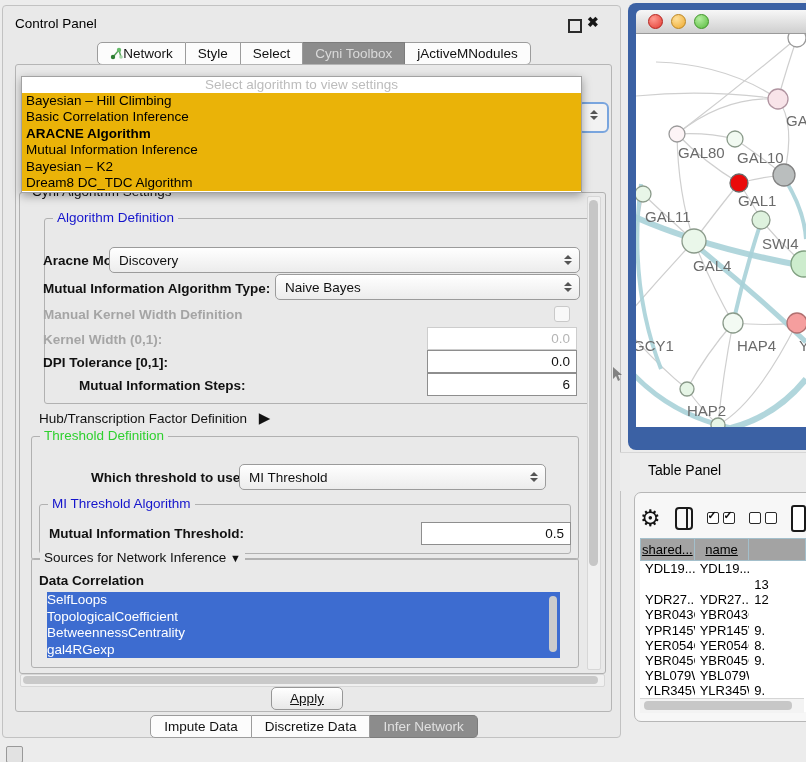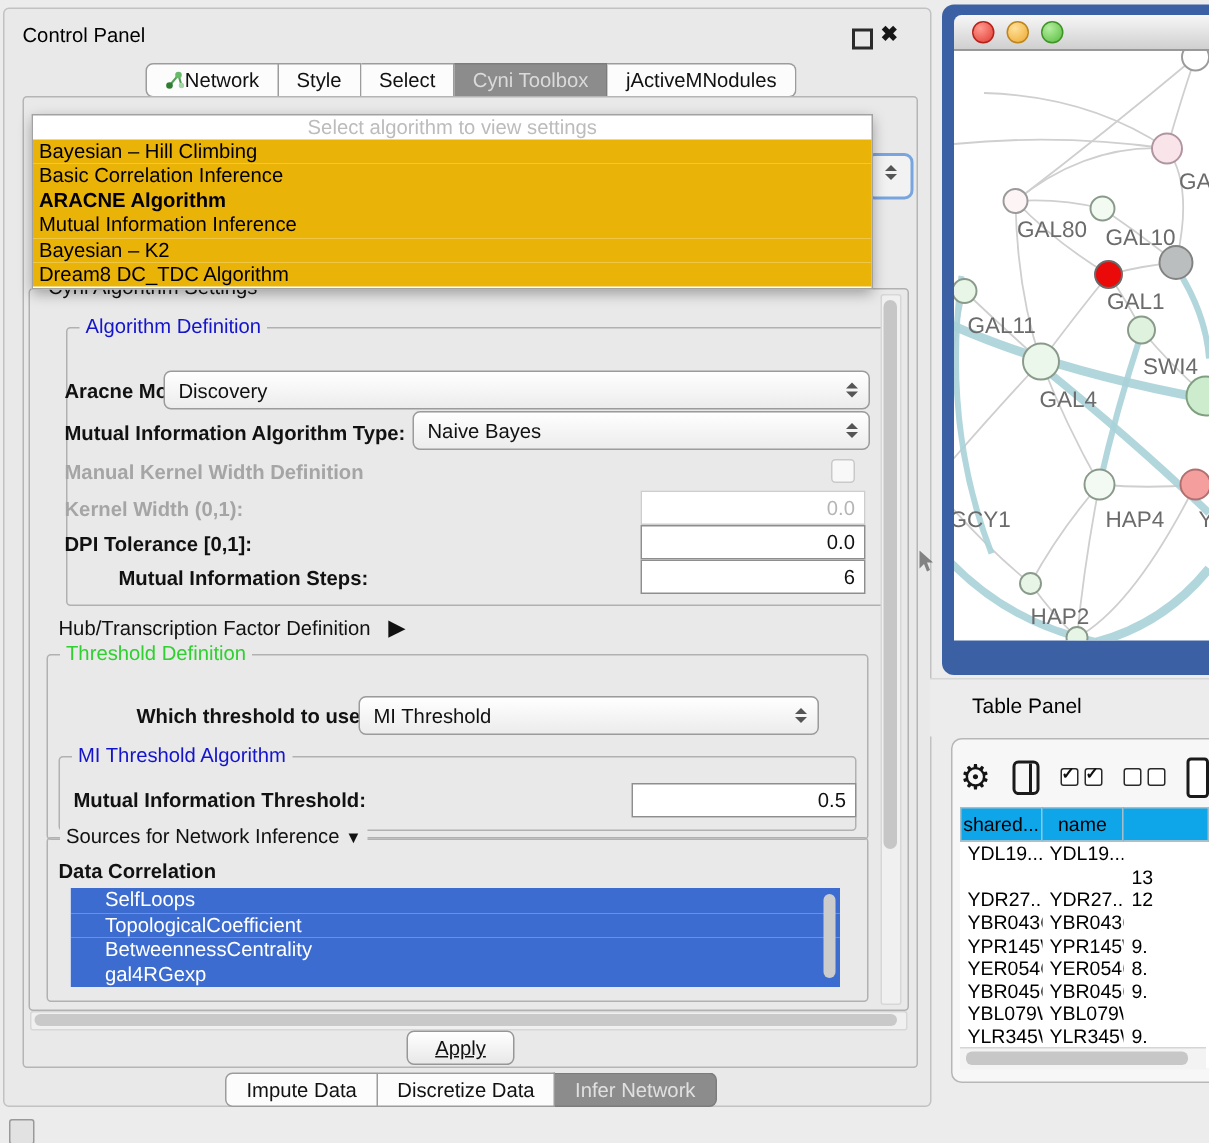--- a/index.html
+++ b/index.html
@@ -59,21 +59,21 @@
   .updown i.up{border-bottom:4px solid #555;}
   .updown i.dn{border-top:4px solid #555;}
 
   .field{border:1px solid #8e8e8e;background:#fff;display:flex;align-items:center;
          justify-content:flex-end;padding-right:6px;font-size:13.5px;}
   .field.dis{border-color:#cdcdcd;color:#b5b5b5;}
 
   #mkw-check{left:551px;top:300px;width:14px;height:14px;border:1px solid #c9c9c9;border-radius:3px;background:#f8f8f8;}
 
   #attr-list{left:44px;top:586px;width:513px;height:66px;background:#fff;overflow:hidden;}
-  .attr-item{height:16.5px;line-height:16.5px;background:#3d6cd0;color:#fff;padding-left:23px;font-size:13.5px;}
+  .attr-item{height:16.5px;line-height:16.5px;background:#3d6cd0;color:#fff;padding-left:0;font-size:13.5px;}
   #attr-scroll-thumb{left:546px;top:590px;width:8px;height:56px;background:#cccccc;border-radius:4px;z-index:2;}
 
   .scroll-track{background:#f0f0f0;border:1px solid #d7d7d7;border-radius:2px;}
   #v-scroll{left:584px;top:190px;width:12px;height:472px;}
   #v-thumb{left:586px;top:194px;width:9px;height:366px;background:#c6c6c6;border-radius:5px;}
   #h-scroll{left:17px;top:668px;width:583px;height:11px;}
   #h-thumb{left:20px;top:670px;width:575px;height:8px;background:#c9c9c9;border-radius:4px;}
 
   #apply-btn{left:268px;top:681px;width:70px;height:21px;background:linear-gradient(#ffffff,#e8e8e8);
              border:1px solid #979797;border-radius:5px;display:flex;align-items:center;justify-content:center;
@@ -106,22 +106,22 @@
   #gear-ic{font-size:23px;line-height:22px;color:#141414;}
   #split-ic{width:23px;height:19px;border:2.5px solid #1a1a1a;border-radius:4px;position:relative;}
   #split-ic div{position:absolute;left:9px;top:0;width:2.5px;height:100%;background:#1a1a1a;}
   .cb{width:10px;height:10px;border:1.5px solid #2a2a2a;border-radius:2px;display:inline-block;position:relative;background:#fff;}
   .cb.on::after{content:"✓";position:absolute;left:0px;top:-4px;font-size:11px;font-weight:bold;color:#111;}
   .cbpair{display:flex;gap:4px;}
   #page-ic{width:19px;height:23px;border:2.5px solid #1a1a1a;border-radius:3px;background:#fff;}
 
   #yeast-table{left:640px;top:538px;width:166px;height:174px;overflow:hidden;background:#fff;}
   .trow{display:flex;}
-  .th{height:23px;background:#0ea5e9;border:1px solid #a3bfcb;border-left:none;display:flex;align-items:center;
-      justify-content:center;font-size:13px;color:#000;box-sizing:border-box;}
+  .th{height:23px;background:#a3a3a3;border:1px solid #a3bfcb;border-left:none;display:flex;align-items:center;
+      justify-content:center;font-size:13px;color:#000;box-sizing:border-box;text-decoration:underline;}
   .th:first-child{border-left:1px solid #a3bfcb;}
   .td{height:15.2px;line-height:15.2px;font-size:13px;color:#000;padding-left:5px;box-sizing:border-box;
       white-space:nowrap;overflow:hidden;}
   #tbl-hscroll{left:640px;top:698px;width:164px;height:14px;background:#f3f3f3;border-top:1px solid #d5d5d5;z-index:3;}
   #tbl-hthumb{left:644px;top:701px;width:148px;height:9px;background:#c7c7c7;border-radius:4px;z-index:4;}
 
   #mouse-cursor{left:612px;top:367px;z-index:50;}
 </style>
 </head>
 <body>

